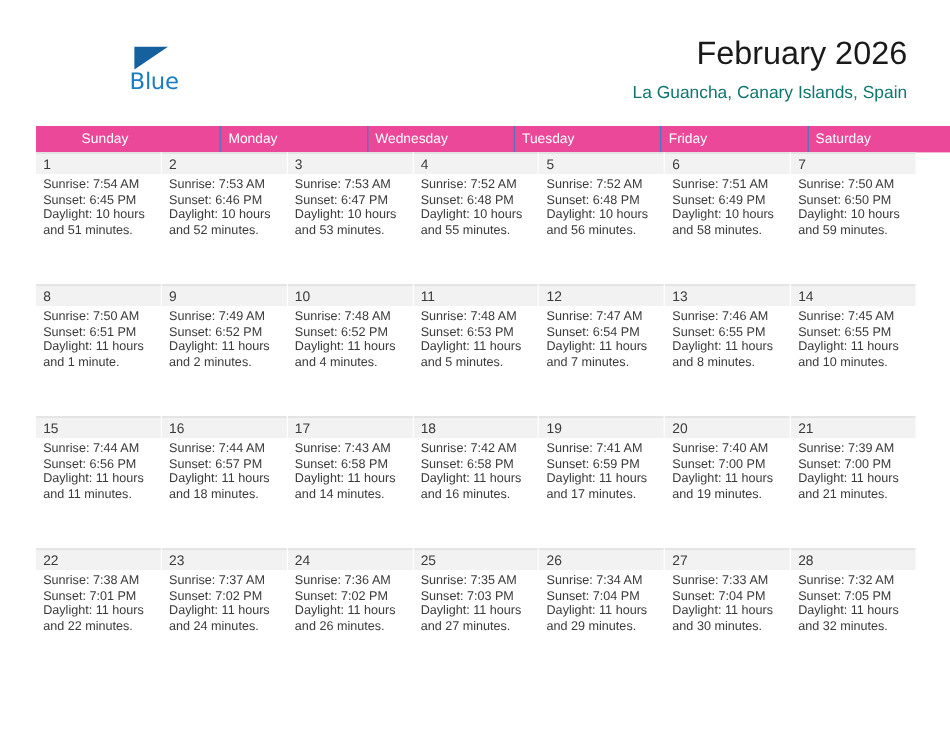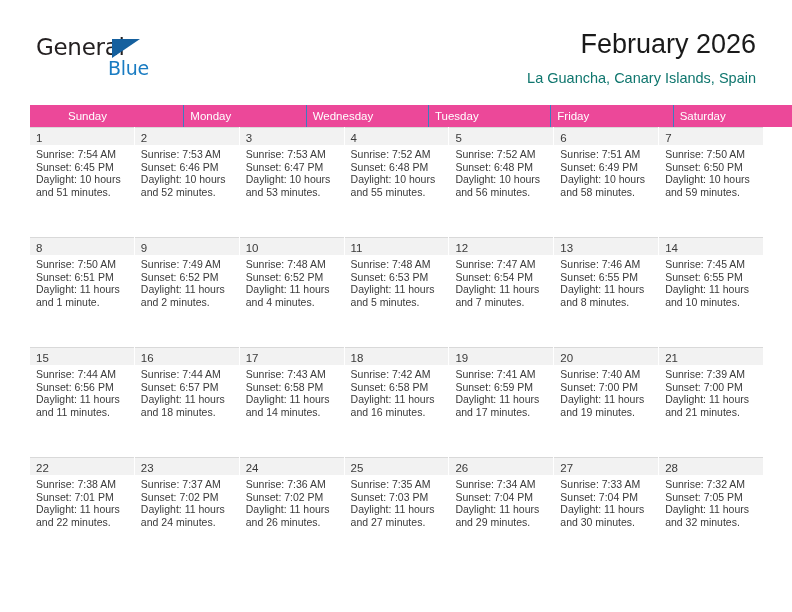--- a/index.html
+++ b/index.html
@@ -149,21 +149,20 @@
   .day-info div { white-space: nowrap; }
 </style>
 </head>
 <body>
 
 <div class="page">
 
   <div class="header">
 
     <div class="logo">
-      <span class="logo-general">General</span>
       <span class="logo-tri"></span>
       <span class="logo-blue">Blue</span>
     </div>
 
     <div class="title-block">
       <div class="cal-title">February 2026</div>
       <div class="cal-subtitle">La Guancha, Canary Islands, Spain</div>
     </div>
 
   </div>

